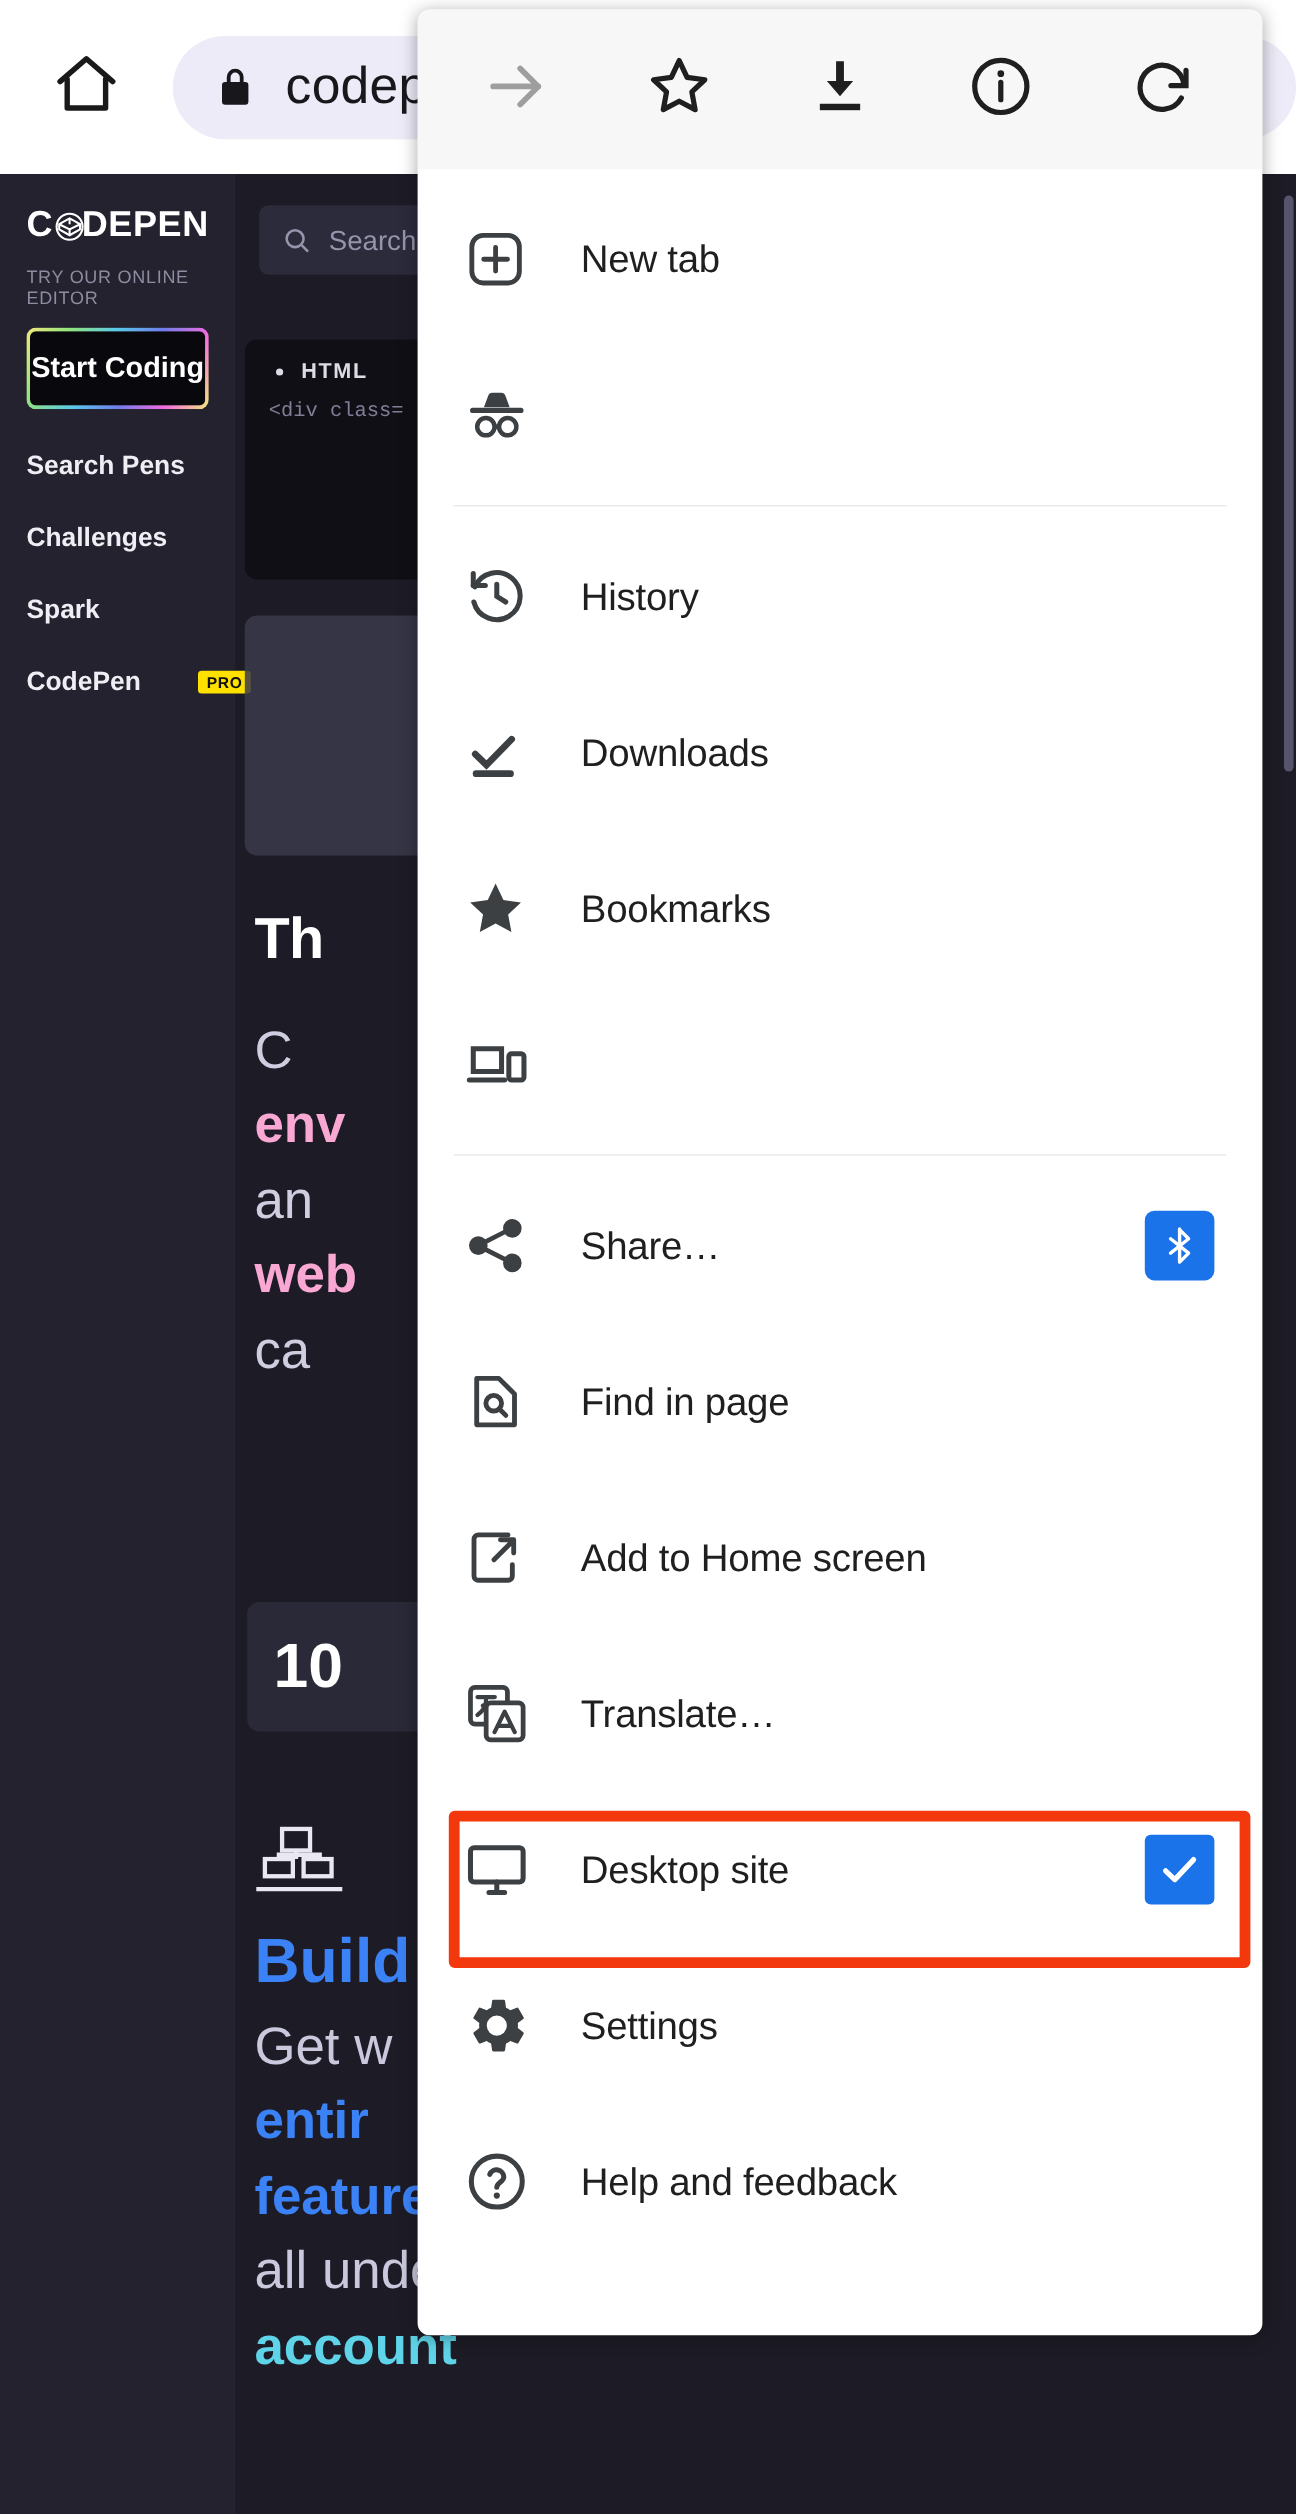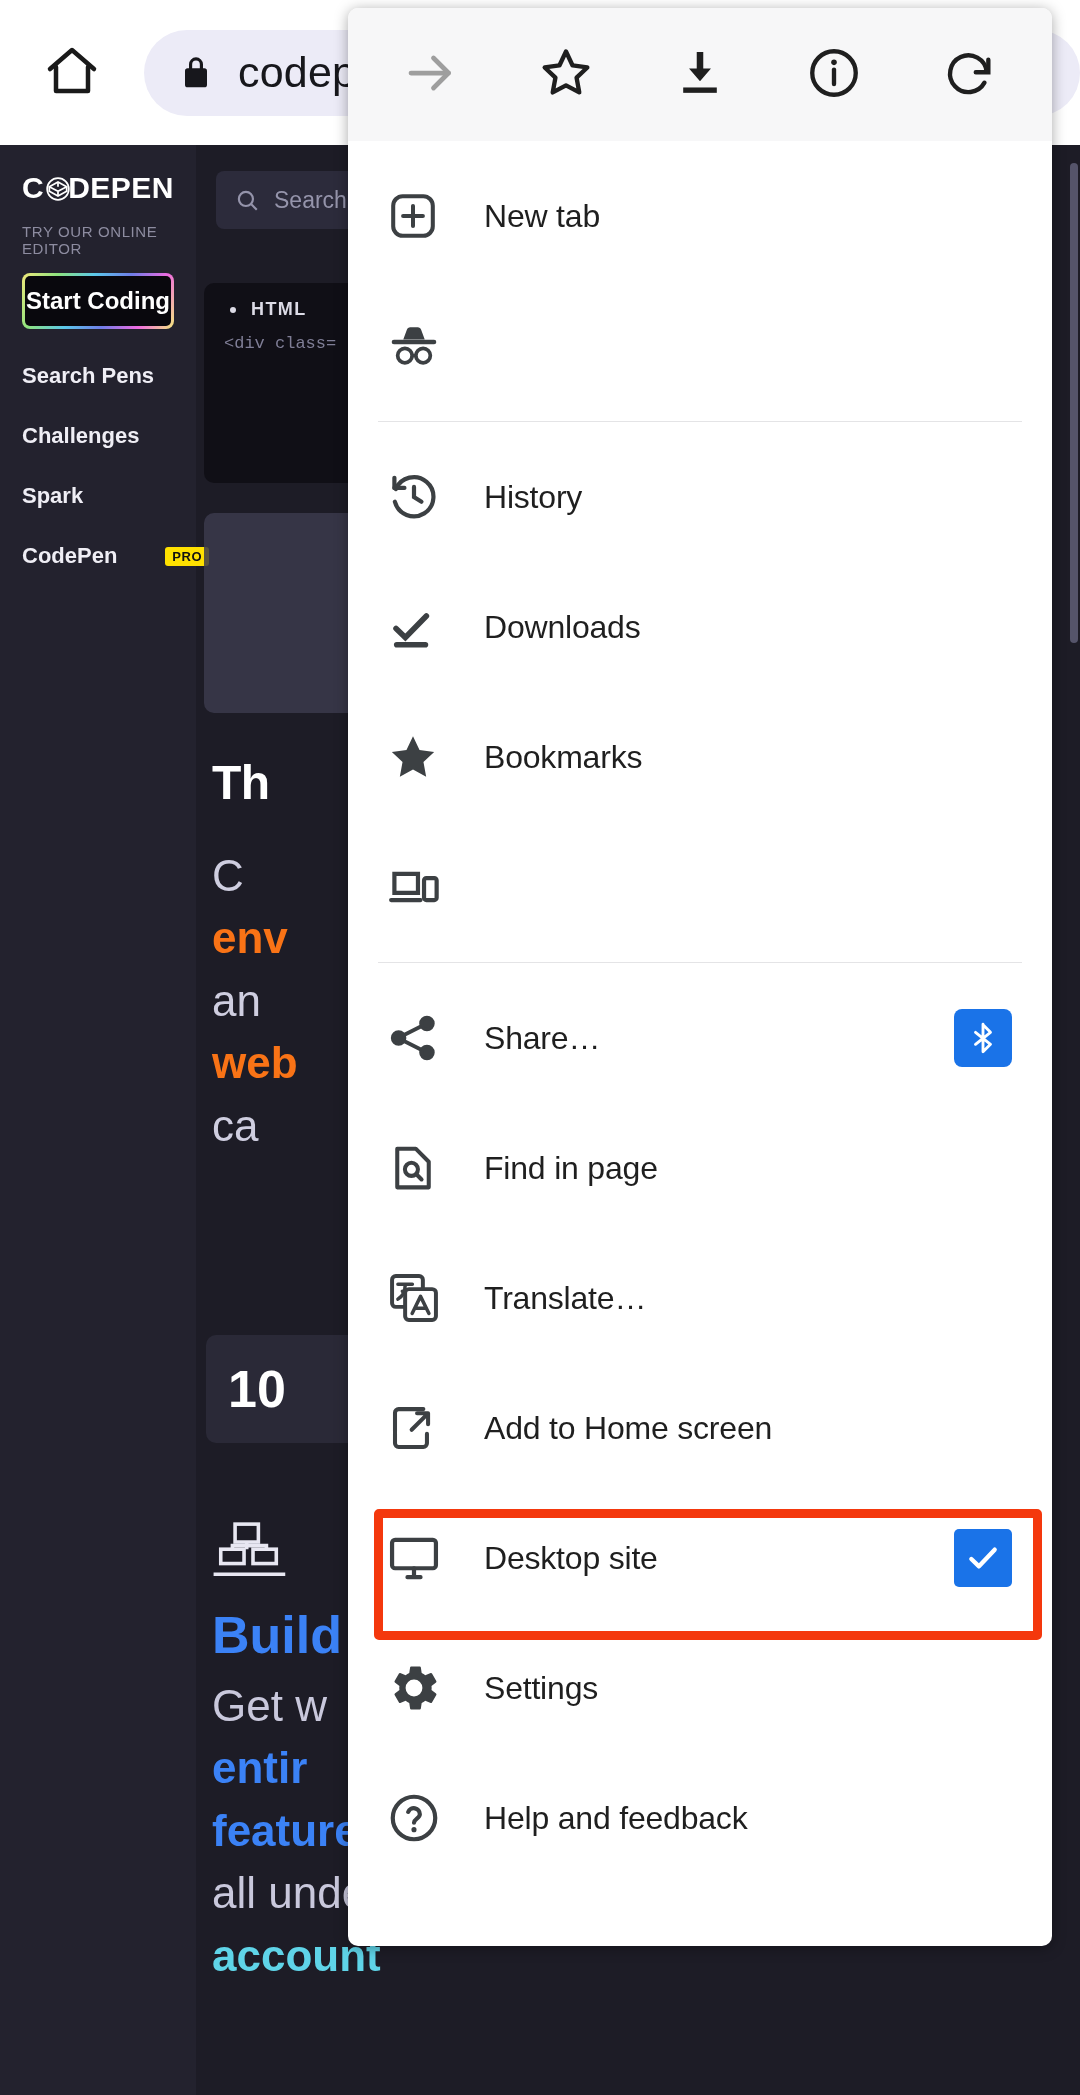--- a/index.html
+++ b/index.html
@@ -35,21 +35,21 @@
   }
   .pen-sidebar {
     position: absolute; left: 0; top: 0; width: 196px; height: 100%;
     background: #23222e; padding: 26px 22px 0 22px;
   }
   .cp-logo { font-size: 30px; font-weight: 700; color:#fff; letter-spacing: .5px; display:flex; align-items:center; }
   .cp-logo .gem { display:inline-block; width:26px; height:26px; margin: 0 1px; position: relative;}
   .cp-logo .gem svg { position:absolute; left:0; top:1px; }
   .cp-tagline { margin-top: 18px; font-size: 15px; color:#8d8ca0; letter-spacing: .6px; }
   .start-coding {
-    margin-top: 16px; height: 56px; border-radius: 8px; background:#09080d;
+    margin-top: 16px; height: 68px; border-radius: 8px; background:#09080d;
     display:flex; align-items:center; justify-content:center;
     color:#fff; font-size: 24px; font-weight:600;
     border: 3px solid transparent;
     background-image: linear-gradient(#09080d,#09080d),
       linear-gradient(120deg,#f3e97b,#8ee37f,#5bc8ea,#6f7de8,#f06be0,#f3e97b);
     background-origin: border-box; background-clip: padding-box, border-box;
   }
   .nav-link { margin-top: 34px; font-size: 22px; color:#efeef5; font-weight:600; }
   .nav-link.pro { display:flex; align-items:center; gap:8px; }
   .pro-badge {
@@ -76,21 +76,21 @@
   }
 
   .hero-title {
     position:absolute; left: 16px; top: 610px; color:#fff; font-size: 48px; font-weight:800;
     letter-spacing:-.5px;
   }
   .hero-body {
     position:absolute; left: 16px; top: 700px; width: 800px; color:#cfcee0;
     font-size: 44px; line-height: 1.42; font-weight: 400;
   }
-  .hero-body b { color:#f97316; font-weight:800; }
+  .hero-body b { color:#f9a8d4; font-weight:800; }
 
   .stat-card {
     position:absolute; left: 10px; top: 1190px; width: 320px; height: 108px;
     background:#2a2937; border-radius: 10px; color:#fff; font-weight:800;
     font-size: 52px; display:flex; align-items:center; padding-left: 22px;
   }
 
   .build-icon { position:absolute; left: 14px; top: 1375px; width:110px; height:70px; }
   .build-title { position:absolute; left: 16px; top: 1460px; color:#3b82f6; font-size:52px; font-weight:800; }
   .build-body {
@@ -390,38 +390,38 @@
             <path d="M5 3.4h8.2L19 9.2v11.4H5z" stroke-linejoin="round"></path>
             <circle cx="11.3" cy="12.6" r="2.9"></circle>
             <path d="M13.5 14.8l2.3 2.3" stroke-linecap="round"></path>
           </svg>
         </span>
         <span class="mi-label">Find in page</span>
       </div>
 
       <div class="menu-item">
         <span class="mi-icon">
+          <svg width="54" height="54" viewBox="0 0 24 24" fill="none" stroke="#3c4043" stroke-width="1.8">
+            <path d="M16.6 3.6H5.6A1.6 1.6 0 0 0 4 5.2v13.6a1.6 1.6 0 0 0 1.6 1.6h11a1.6 1.6 0 0 0 1.6-1.6v-4.2" stroke-linecap="round"></path>
+            <path d="M11.4 12.8l7.2-7.2M13.8 5.4h4.9v4.9" stroke-linecap="round" stroke-linejoin="round"></path>
+          </svg>
+        </span>
+        <span class="mi-label">Add to Home screen</span>
+      </div>
+
+      <div class="menu-item">
+        <span class="mi-icon">
           <svg width="56" height="56" viewBox="0 0 24 24" fill="none">
             <rect x="2.6" y="2.6" width="13.2" height="13.2" rx="1.6" stroke="#3c4043" stroke-width="1.7"></rect>
             <path d="M5.1 6.1h6.2M8.2 6.1v.6c0 2.6-1.3 4.6-3.1 5.8M7 9.1c.9 1.6 2.2 2.6 3.6 3.2" stroke="#3c4043" stroke-width="1.5" stroke-linecap="round"></path>
             <rect x="8.2" y="8.2" width="13.2" height="13.2" rx="1.6" fill="#fff" stroke="#3c4043" stroke-width="1.7"></rect>
             <path d="M11.2 18.6l3.6-7.3 3.6 7.3M12.5 16.4h4.6" stroke="#3c4043" stroke-width="1.5" stroke-linecap="round" stroke-linejoin="round"></path>
           </svg>
         </span>
         <span class="mi-label">Translate…</span>
-      </div>
-
-      <div class="menu-item">
-        <span class="mi-icon">
-          <svg width="54" height="54" viewBox="0 0 24 24" fill="none" stroke="#3c4043" stroke-width="1.8">
-            <path d="M16.6 3.6H5.6A1.6 1.6 0 0 0 4 5.2v13.6a1.6 1.6 0 0 0 1.6 1.6h11a1.6 1.6 0 0 0 1.6-1.6v-4.2" stroke-linecap="round"></path>
-            <path d="M11.4 12.8l7.2-7.2M13.8 5.4h4.9v4.9" stroke-linecap="round" stroke-linejoin="round"></path>
-          </svg>
-        </span>
-        <span class="mi-label">Add to Home screen</span>
       </div>
 
       <div class="menu-item">
         <span class="mi-icon">
           <svg width="56" height="56" viewBox="0 0 24 24" fill="none" stroke="#3c4043" stroke-width="1.8">
             <rect x="2.6" y="4.2" width="18.8" height="12.2" rx="1.3"></rect>
             <path d="M9.2 20.2h5.6M12 16.4v3.8" stroke-linecap="round"></path>
           </svg>
         </span>
         <span class="mi-label">Desktop site</span>

